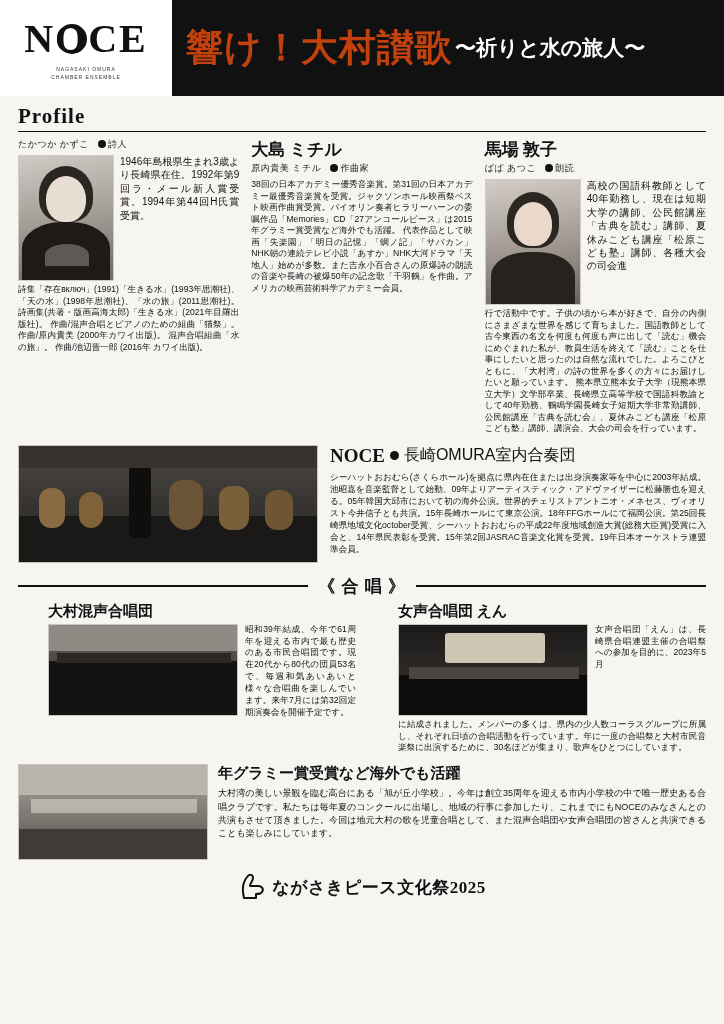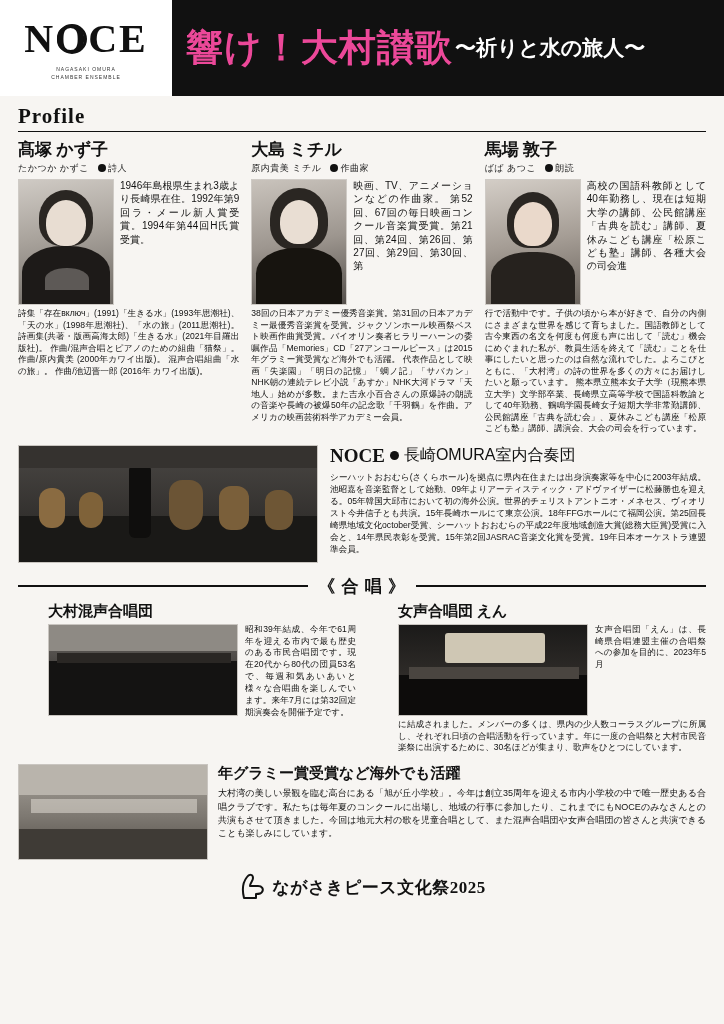--- a/index.html
+++ b/index.html
@@ -21,21 +21,21 @@
   .logo-main { font-family:"Liberation Serif","DejaVu Serif",serif; font-size:40px; letter-spacing:2px;
                font-weight:700; color:#111; position:relative; display:flex; align-items:center; }
   .logo-main .o-wrap { position:relative; display:inline-block; }
   .logo-main .o-wrap .ring {
      position:absolute; left:50%; top:50%; transform:translate(-50%,-50%);
      width:30px; height:30px; border:3px solid #111; border-radius:50%;
   }
   .logo-sub { font-size:5px; letter-spacing:1px; color:#333; margin-top:4px; line-height:1.5; text-align:center; }
   .header-title { flex:1; display:flex; align-items:center; padding-left:14px; }
   .header-title .jp-big {
-    color:#ec4899; font-family:"Liberation Serif","DejaVu Serif",serif; font-weight:700;
+    color:#c2410c; font-family:"Liberation Serif","DejaVu Serif",serif; font-weight:700;
     font-size:37px; letter-spacing:1px; white-space:nowrap;
   }
   .header-title .jp-sub {
     color:#fff; font-family:"Liberation Serif","DejaVu Serif",serif; font-weight:700;
     font-size:21px; margin-left:2px; white-space:nowrap;
   }
 
   
   .content { position:relative; padding:8px 18px 0 18px; }
 
@@ -128,21 +128,20 @@
   </div>
 
   <div class="content">
 
     <div class="section-title">Profile</div>
     <div class="rule"></div>
 
     <div class="profile-row">
 
       <div class="pcol">
-        <div class="pname">髙塚 かず子</div>
         <div class="pread">
           <span>たかつか かずこ</span>
           <span class="role"><span class="dot"></span><span>詩人</span></span>
         </div>
         <div class="pbody">
           <div class="photo">
             <div class="pt-bg pt-a"></div>
             <div class="pt-hair" style="top:10px;width:54px;height:56px;"></div>
             <div class="pt-head" style="top:20px;width:40px;height:46px;background:#e8ddd2;"></div>
             <div class="pt-body" style="bottom:0;width:88px;height:58px;background:#1d1a18;"></div>
@@ -156,30 +155,20 @@
 作曲/原内貴美 (2000年カワイ出版)。
 混声合唱組曲「水の旅」。
 作曲/池辺晋一郎 (2016年 カワイ出版)。</div>
       </div>
 
       <div class="pcol">
         <div class="pname">大島 ミチル</div>
         <div class="pread">
           <span>原内貴美 ミチル</span>
           <span class="role"><span class="dot"></span><span>作曲家</span></span>
-        </div>
-        <div class="pbody">
-          <div class="photo">
-            <div class="pt-bg pt-b"></div>
-            <div class="pt-hair" style="top:8px;width:58px;height:62px;"></div>
-            <div class="pt-head" style="top:20px;width:38px;height:44px;background:#e9ded3;"></div>
-            <div class="pt-body" style="bottom:0;width:86px;height:56px;background:#17140f;"></div>
-          </div>
-          <div class="ptext">映画、TV、アニメーションなどの作曲家。
-第52回、67回の毎日映画コンクール音楽賞受賞。第21回、第24回、第26回、第27回、第29回、第30回、第</div>
         </div>
         <div class="pfull">38回の日本アカデミー優秀音楽賞。第31回の日本アカデミー最優秀音楽賞を受賞。ジャクソンホール映画祭ベスト映画作曲賞受賞。バイオリン奏者ヒラリーハーンの委嘱作品「Memories」CD「27アンコールピース」は2015年グラミー賞受賞など海外でも活躍。
 代表作品として映画「失楽園」「明日の記憶」「蜩ノ記」「サバカン」NHK朝の連続テレビ小説「あすか」NHK大河ドラマ「天地人」始めが多数。また吉永小百合さんの原爆詩の朗読の音楽や長崎の被爆50年の記念歌「千羽鶴」を作曲。アメリカの映画芸術科学アカデミー会員。</div>
       </div>
 
       <div class="pcol">
         <div class="pname">馬場 敦子</div>
         <div class="pread">
           <span>ばば あつこ</span>
           <span class="role"><span class="dot"></span><span>朗読</span></span>

